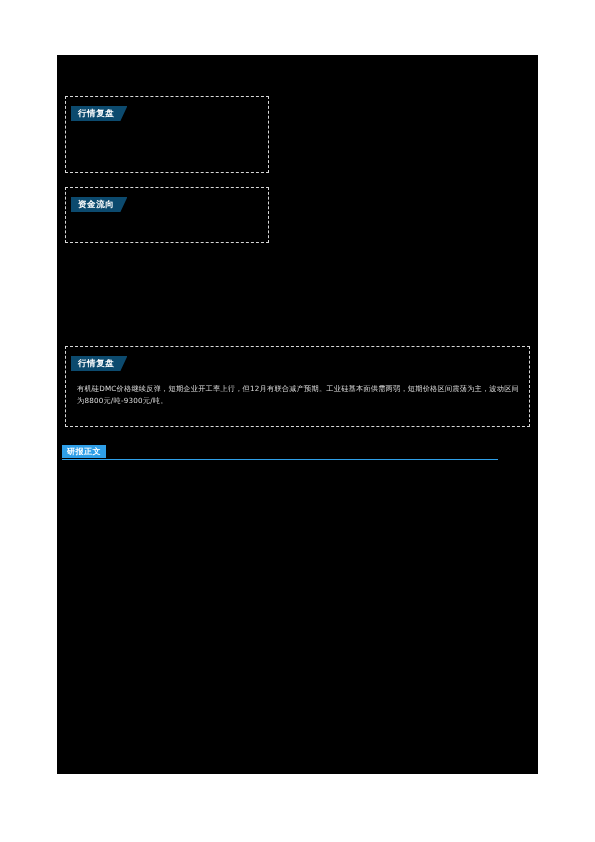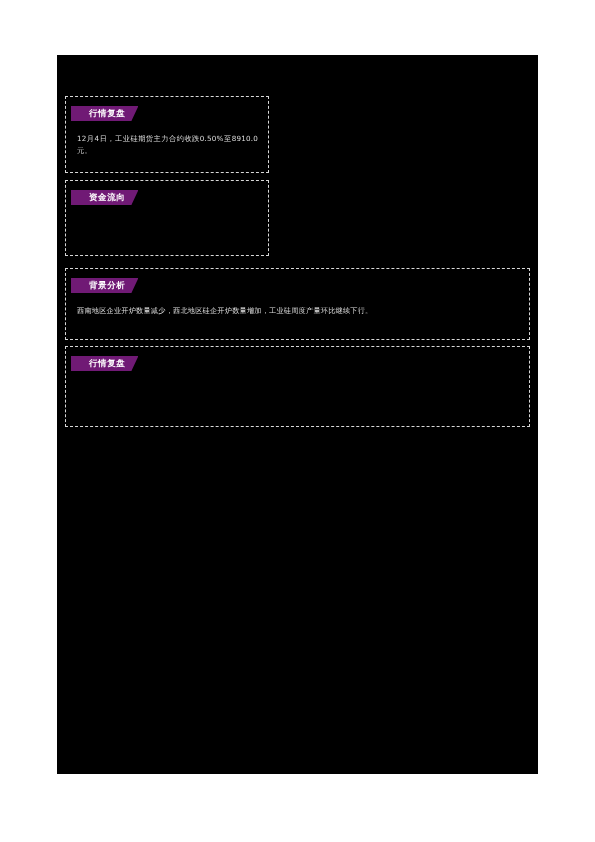--- a/index.html
+++ b/index.html
@@ -30,37 +30,37 @@
   .card {
     position: absolute;
     border: 1px dashed #d8d8d8;
     background: #000000;
     box-sizing: border-box;
   }
   .card.narrow { left: 8px; width: 204px; }
   .card.wide   { left: 8px; width: 465px; }
 
   #card-market   { top: 41px;  height: 77px; }
-  #card-capital  { top: 125px; height: 76px; }
+  #card-capital  { top: 132px; height: 56px; }
   #card-backdrop { top: 213px; height: 72px; }
   #card-outlook  { top: 291px; height: 81px; }
 
   
   .ribbon {
     position: absolute;
     left: 5px;
     top: 9px;
     height: 15px;
     line-height: 15px;
-    background: #701a75;
+    background: #0c4a6e;
     color: #ffffff;
     font-size: 8.5px;
     font-weight: bold;
     letter-spacing: 0.6px;
-    padding: 0 13px 0 18px;
+    padding: 0 13px 0 7px;
     white-space: nowrap;
     -webkit-clip-path: polygon(0 0, 100% 0, calc(100% - 7px) 100%, 0 100%);
     clip-path: polygon(0 0, 100% 0, calc(100% - 7px) 100%, 0 100%);
   }
 
   
   .card-body {
     position: absolute;
     left: 11px;
     right: 10px;
@@ -112,35 +112,35 @@
     bottom: 6px;
   }
 </style>
 </head>
 <body>
 
 <div id="doc-canvas">
 
   <div class="card narrow" id="card-market">
     <div class="ribbon">行情复盘</div>
-    <div class="card-body">12月4日，工业硅期货主力合约收跌0.50%至8910.0元。</div>
   </div>
 
   <div class="card narrow" id="card-capital">
     <div class="ribbon">资金流向</div>
   </div>
 
-  <div class="card wide" id="card-backdrop">
-    <div class="ribbon">背景分析</div>
-    <div class="card-body">西南地区企业开炉数量减少，西北地区硅企开炉数量增加，工业硅周度产量环比继续下行。</div>
-  </div>
 
   <div class="card wide" id="card-outlook">
     <div class="ribbon">行情复盘</div>
+    <div class="card-body">有机硅DMC价格继续反弹，短期企业开工率上行，但12月有联合减产预期。工业硅基本面供需两弱，短期价格区间震荡为主，波动区间为8800元/吨-9300元/吨。</div>
   </div>
 
+  <div id="section-report">
+    <div id="report-badge">研报正文</div>
+    <div id="report-rule"></div>
+  </div>
 
   <div id="report-body">
     
     
   </div>
 
 </div>
 
 </body></html>

